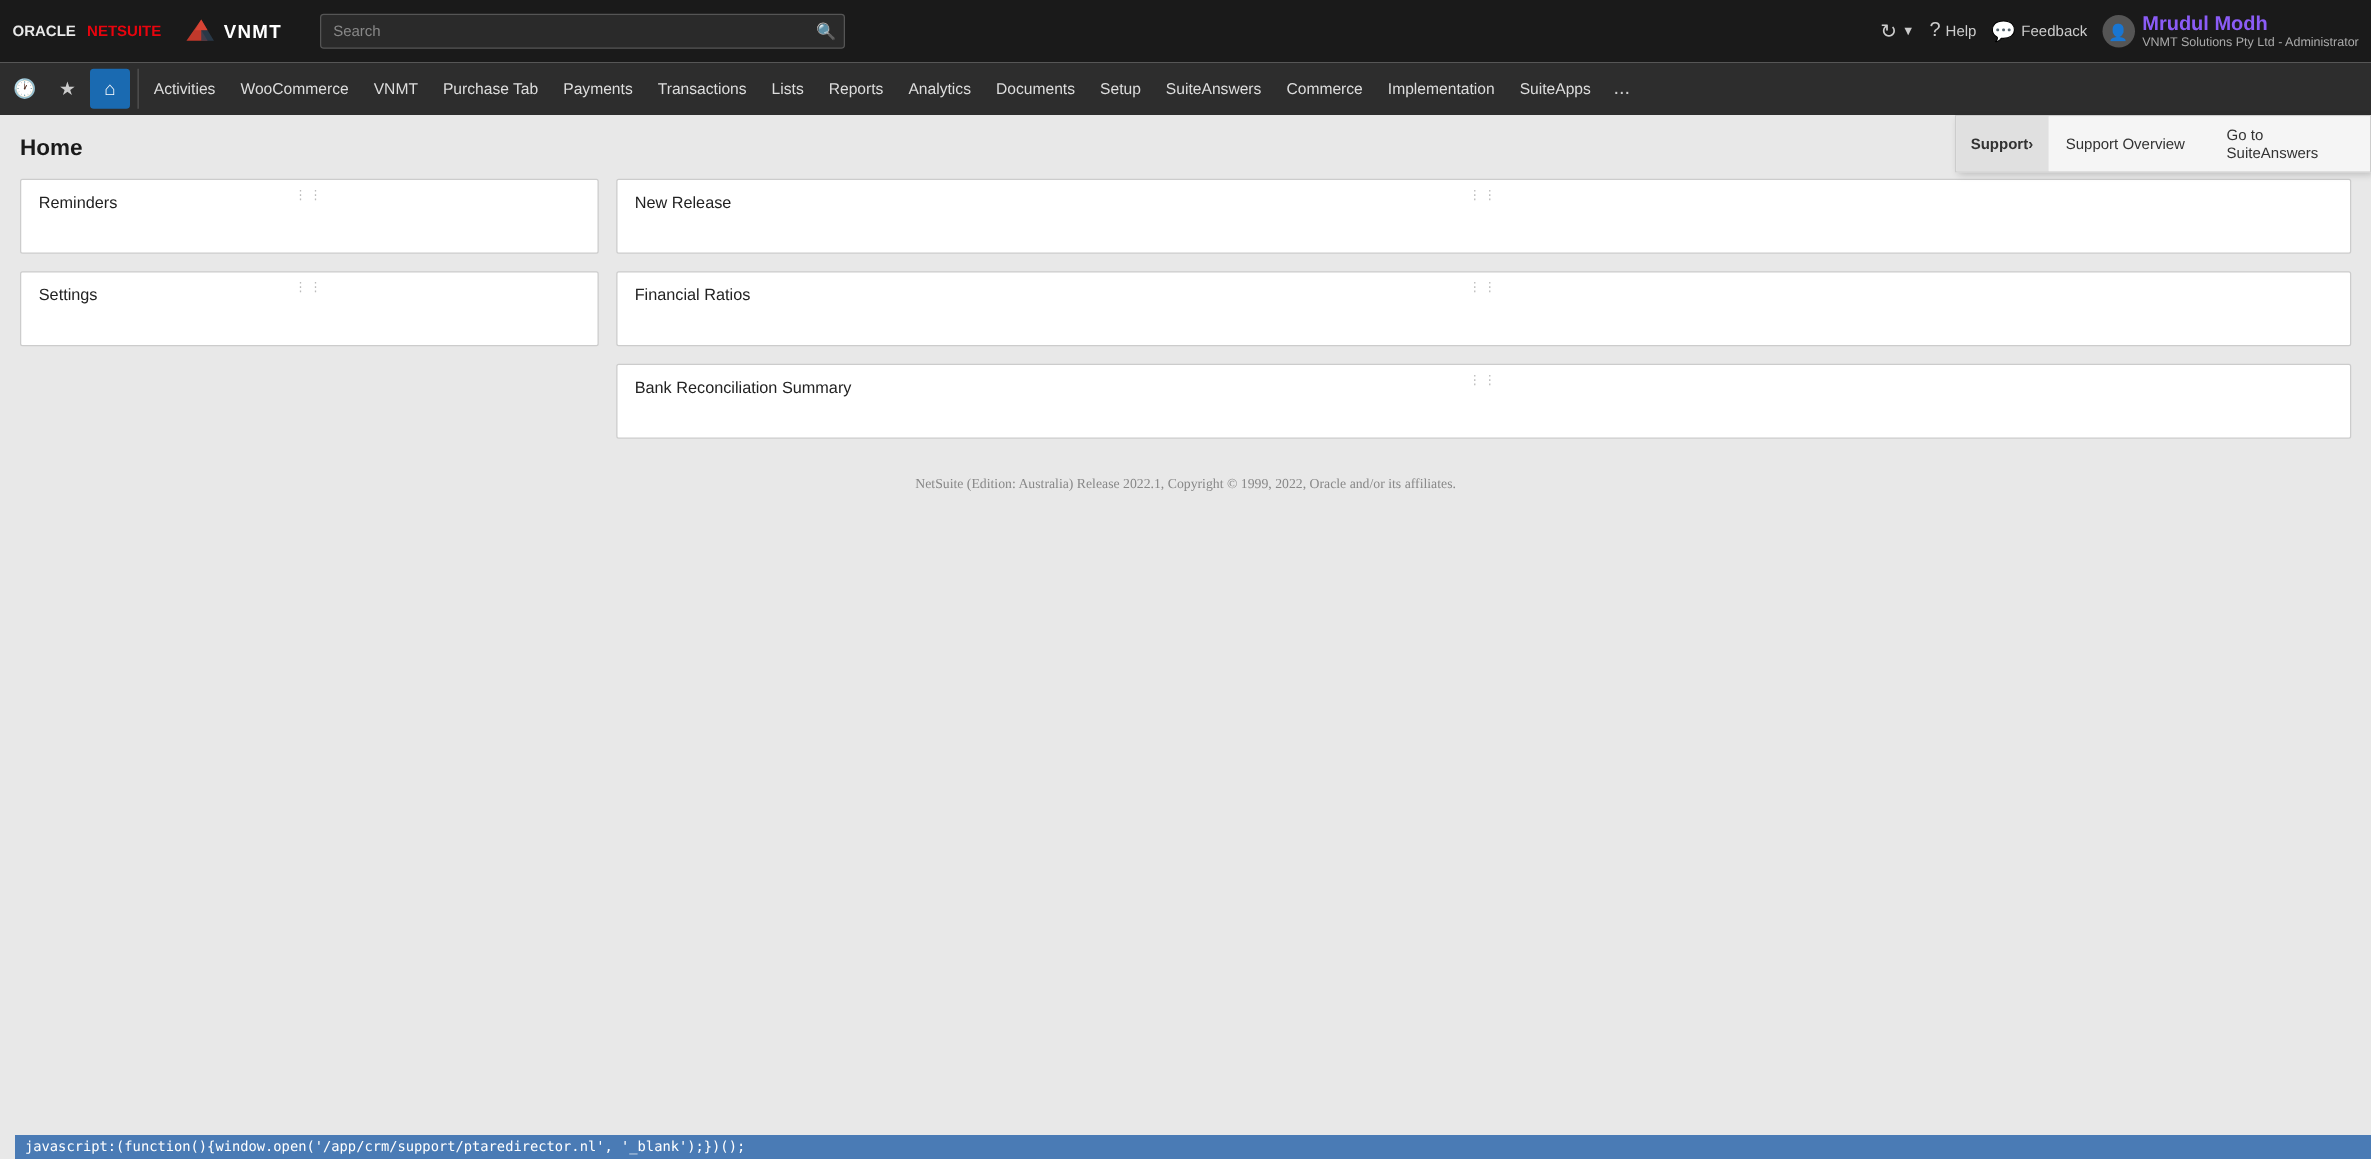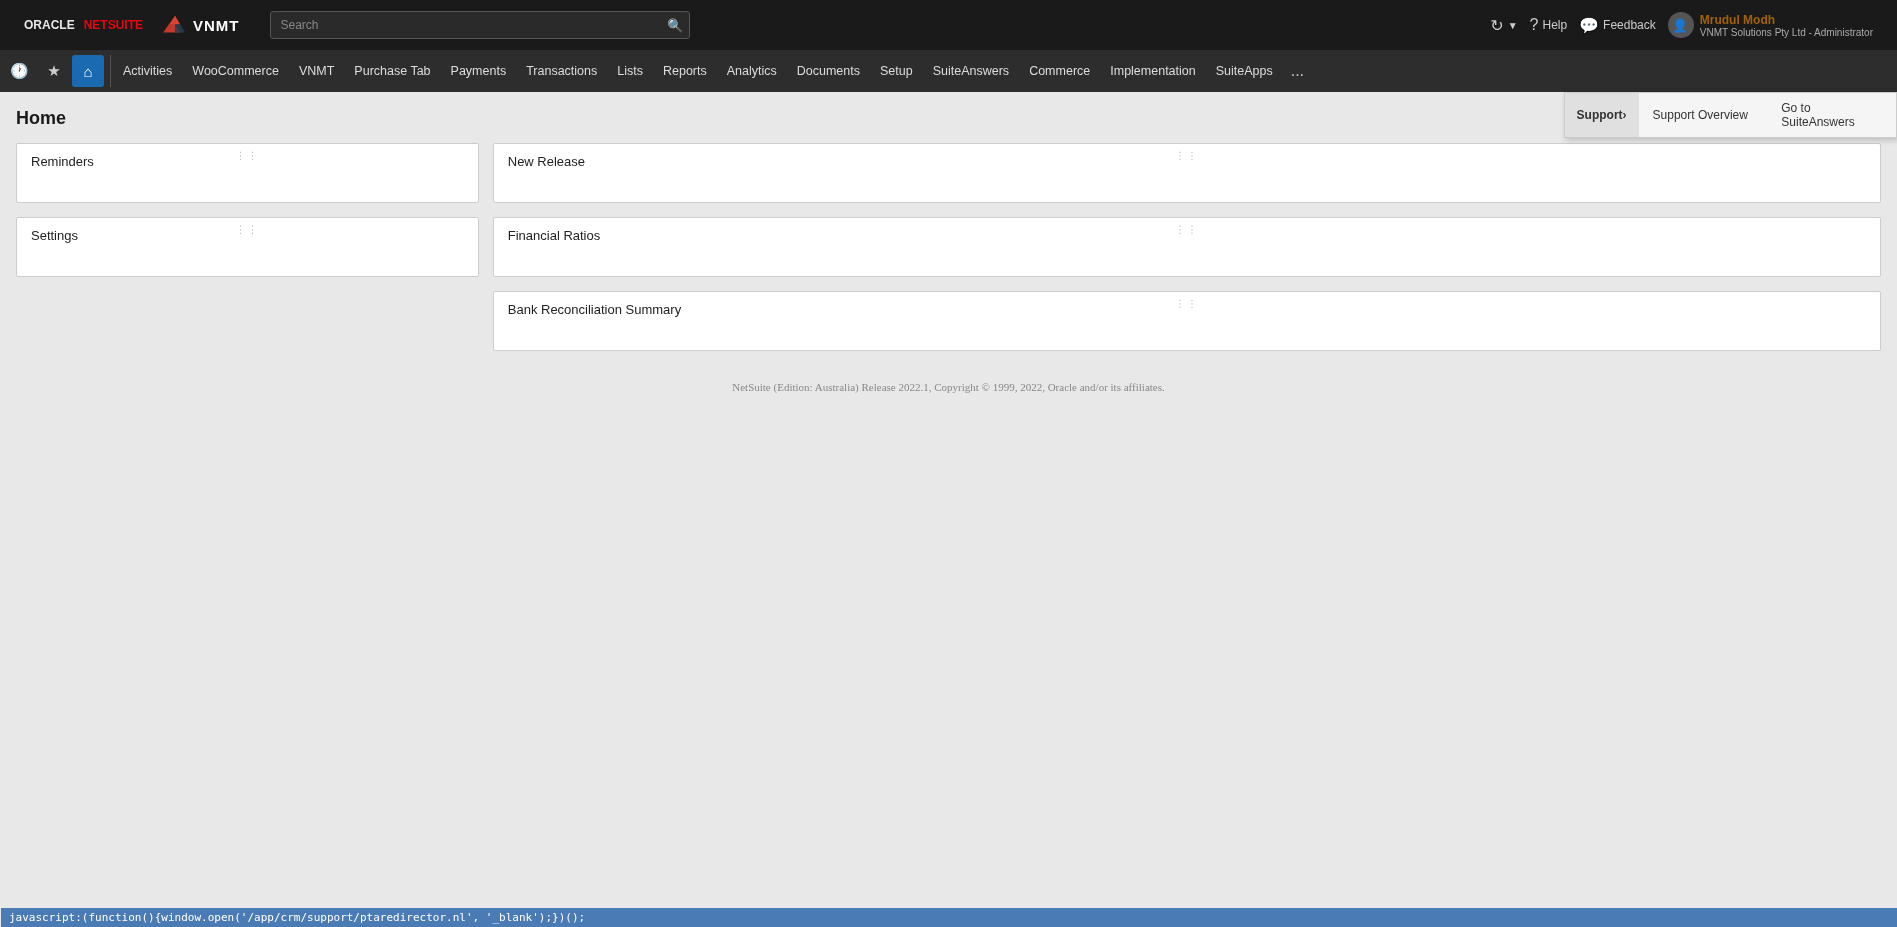--- a/index.html
+++ b/index.html
@@ -4,21 +4,21 @@
   <style>
     * { box-sizing: border-box; margin: 0; padding: 0; }
     body { font-family: Arial, sans-serif; font-size: 13px; background: #e8e8e8; min-height: 927px; }
 
     
     .header {
       background: #1a1a1a;
       height: 50px;
       display: flex;
       align-items: center;
-      padding: 0 24px;
+      padding: 0 10px;
       gap: 10px;
     }
     .header-logo {
       display: flex;
       align-items: center;
       gap: 8px;
     }
     .vnmt-logo {
       display: flex;
       align-items: center;
@@ -94,21 +94,21 @@
       width: 26px;
       height: 26px;
       border-radius: 50%;
       background: #555;
       display: flex;
       align-items: center;
       justify-content: center;
       font-size: 13px;
     }
     .user-details { display: flex; flex-direction: column; }
-    .user-name { color: #a16207; font-size: 12px; font-weight: bold; }
+    .user-name { color: #8b5cf6; font-size: 16px; font-weight: bold; }
     .user-company { color: #aaa; font-size: 10px; }
 
     
     .navbar {
       background: #2d2d2d;
       height: 42px;
       display: flex;
       align-items: center;
       padding: 0 4px;
       position: relative;
@@ -264,21 +264,21 @@
       color: #888;
       font-size: 11px;
       padding: 30px 0 16px 0;
       font-family: Liberation Serif, serif;
     }
 
     
     .status-bar {
       position: fixed;
       bottom: 0;
-      left: 1px;
+      left: 12px;
       right: 0;
       background: #4a7bb5;
       color: #fff;
       font-size: 11px;
       padding: 3px 8px;
       font-family: monospace;
     }
   </style>
 </head>
 <body>

